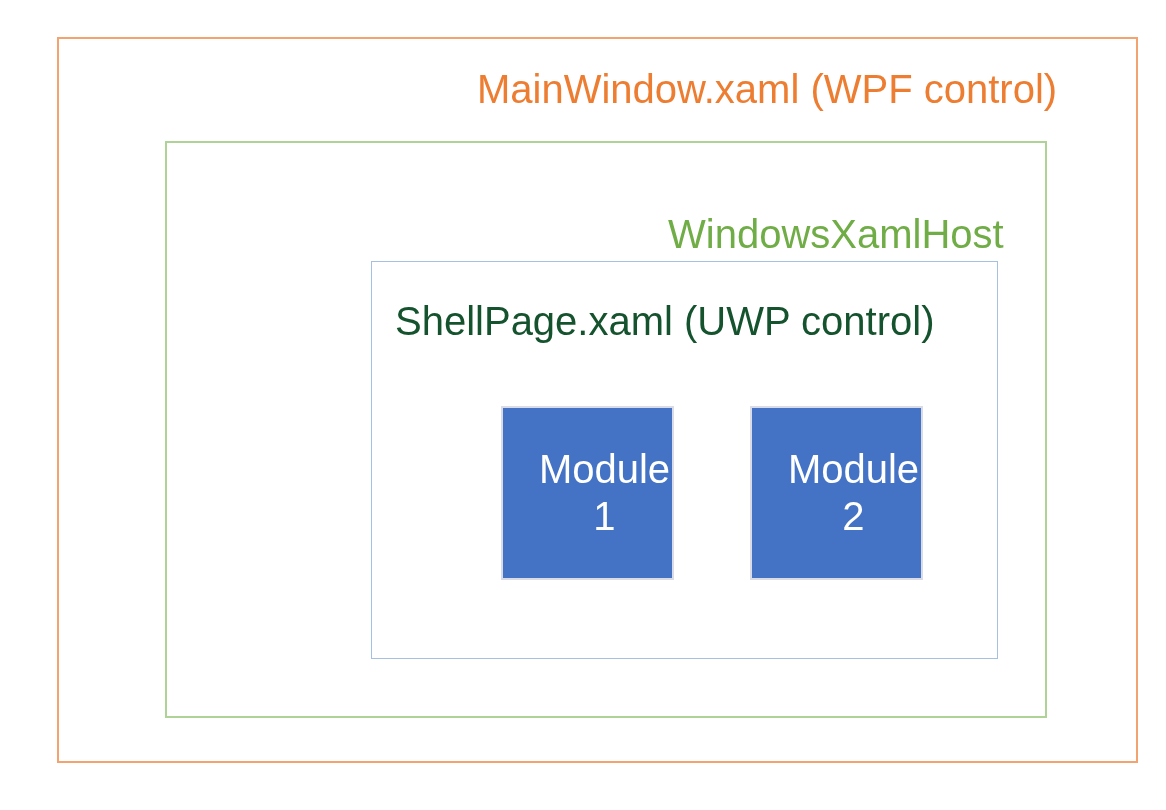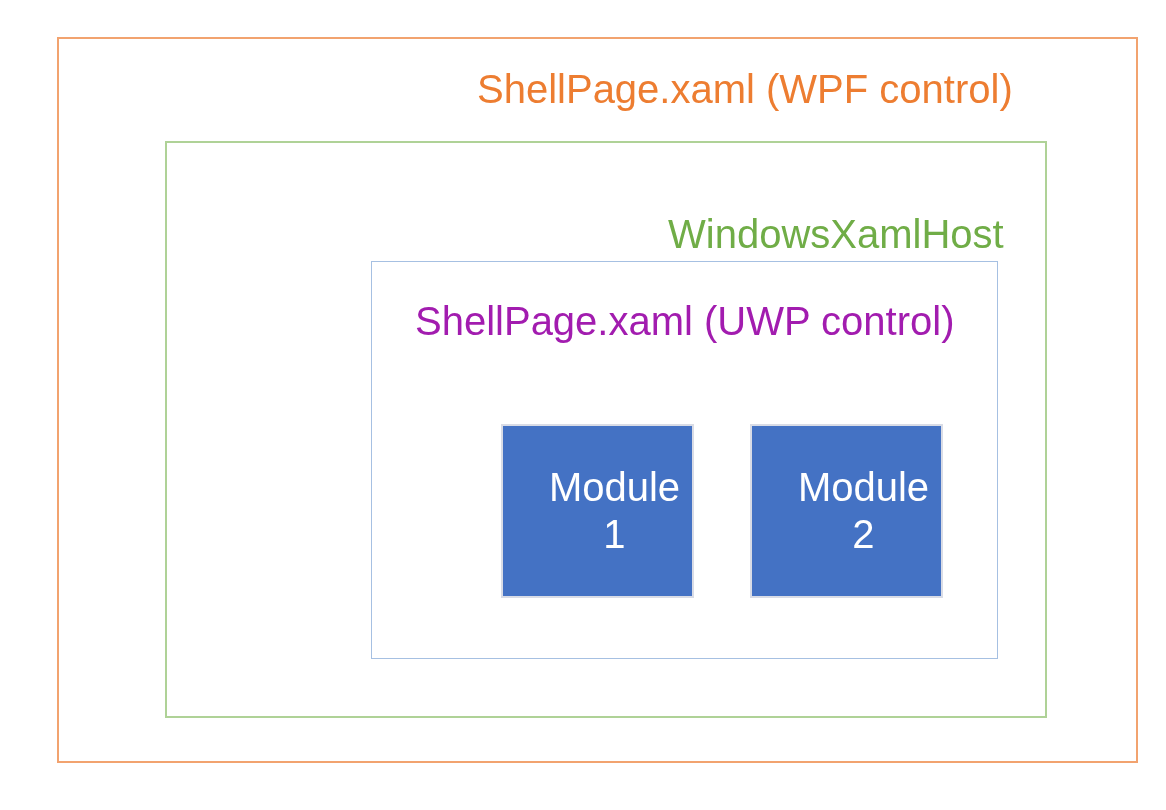--- a/index.html
+++ b/index.html
@@ -40,22 +40,22 @@
     position: absolute;
     font-size: 40px;
     line-height: 1.2;
     white-space: nowrap;
   }
   .label-outer { left: 477px; top: 65px; }
   .label-host  { left: 668px; top: 171px; margin-top: 39px; }
   .label-shell { left: 395px; top: 297px; }
   .module {
     position: absolute;
-    top: 424px;
-    width: 193px;
+    top: 406px;
+    width: 173px;
     height: 174px;
     box-sizing: border-box;
     border: 2px solid;
     display: flex;
     align-items: center;
     justify-content: center;
     text-align: center;
     padding-left: 34px;
   }
   .module-1 { left: 501px; }
@@ -64,27 +64,27 @@
     font-size: 40px;
     line-height: 47px;
   }
 </style>
 </head>
 <body>
 
 <div class="canvas">
 
   <div class="rect rect-outer" style="border-color: rgb(242, 163, 111);"></div>
-  <div class="label label-outer" style="color: rgb(237, 125, 49);">ShellPage.xaml (WPF control)</div>
+  <div class="label label-outer" style="color: rgb(237, 125, 49);">MainWindow.xaml (WPF control)</div>
 
   <div class="rect rect-host" style="border-color: rgb(175, 210, 151);"></div>
   <div class="label label-host" style="color: rgb(112, 173, 71);">WindowsXamlHost</div>
 
   <div class="rect rect-shell" style="border-color: rgb(166, 192, 226);"></div>
-  <div class="label label-shell" style="color: #a21caf; margin-left: 20px;">ShellPage.xaml (UWP control)</div>
+  <div class="label label-shell" style="color: #14532d;">ShellPage.xaml (UWP control)</div>
 
   <div class="module module-1" style="background-color: rgb(68, 114, 196); border-color: rgb(217, 220, 230); color: rgb(255, 255, 255);">
     <div class="module-text">
       <div>Module</div>
       <div>1</div>
     </div>
   </div>
 
   <div class="module module-2" style="background-color: rgb(68, 114, 196); border-color: rgb(217, 220, 230); color: rgb(255, 255, 255);">
     <div class="module-text">

